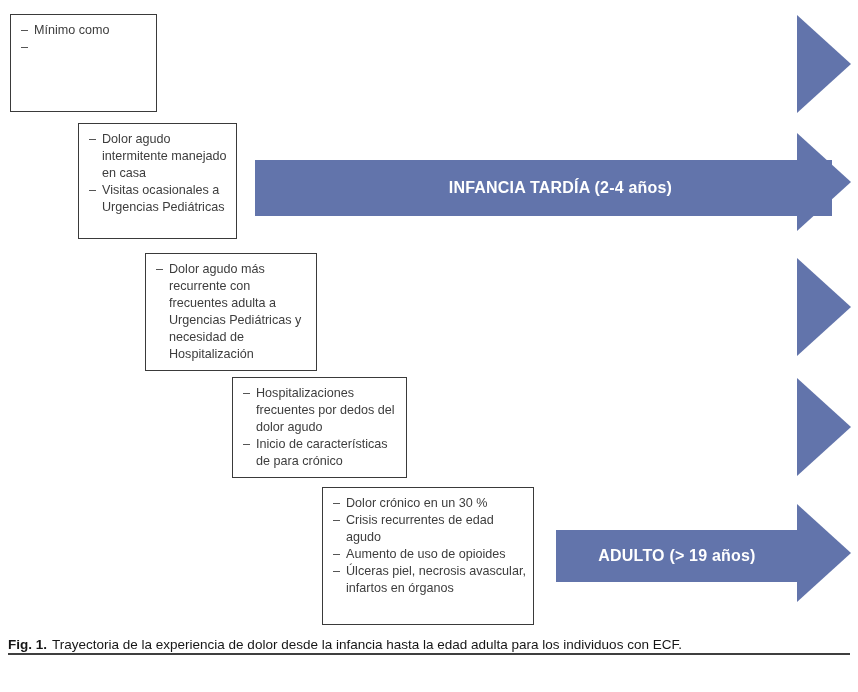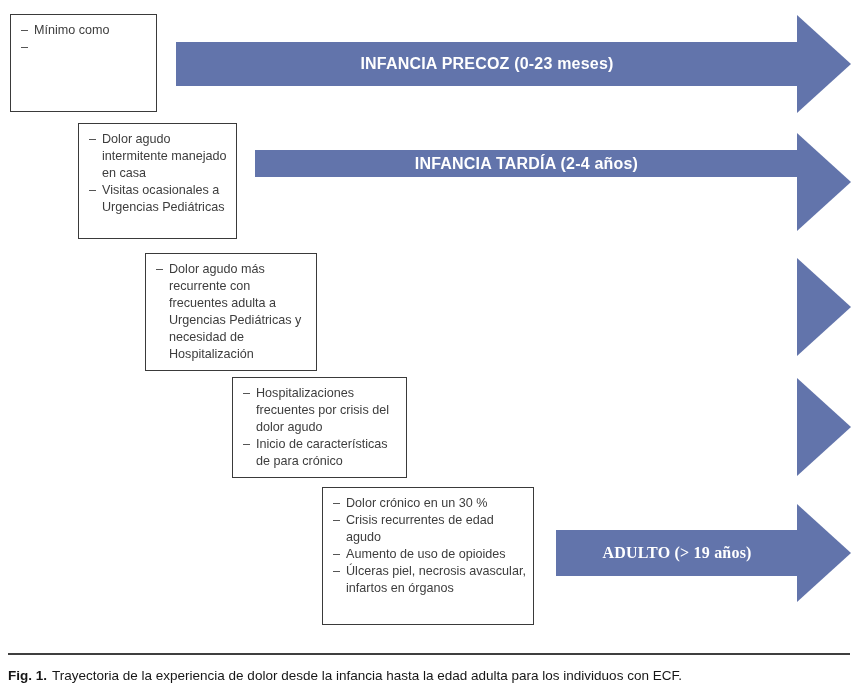--- a/index.html
+++ b/index.html
@@ -48,62 +48,59 @@
   }
 
   
   .s1-box{left:10px;top:14px;width:147px;min-height:98px;}
   .s2-box{left:78px;top:123px;width:159px;min-height:116px;}
   .s3-box{left:145px;top:253px;width:172px;min-height:113px;padding-right:9px;}
   .s4-box{left:232px;top:377px;width:175px;min-height:100px;}
   .s5-box{left:322px;top:487px;width:212px;min-height:138px;}
 
   .s1-body{left:176px;top:42px;width:622px;height:44px;}
-  .s2-body{left:255px;top:150px;width:543px;height:27px;}
+  .s2-body{left:255px;top:160px;width:543px;height:56px;padding-left:34px;}
   .s3-body{left:339px;top:285px;width:459px;height:45px;}
   .s4-body{left:425px;top:404px;width:373px;height:46px;}
-  .s5-body{left:556px;top:530px;width:242px;height:46px;font-family:Liberation Serif, serif;}
+  .s5-body{left:556px;top:530px;width:242px;height:52px;}
 
   .s1-head{left:797px;top:15px;}
   .s2-head{left:797px;top:133px;}
   .s3-head{left:797px;top:258px;}
   .s4-head{left:797px;top:378px;}
   .s5-head{left:797px;top:504px;}
 
   
   .rule{
     position:absolute;
     left:8px;top:653px;width:842px;height:2px;
     background:var(--rule,#3f3f3f);
   }
   .caption{
     position:absolute;
-    left:8px;top:667px;right:8px;
+    left:8px;top:636px;right:8px;
     font-size:13.5px;
     line-height:18px;
     color:var(--caption-text,#161616);
   }
   .caption .fig-label{font-weight:bold;margin-right:5px;}
 </style>
 </head>
 <body>
 
 <div class="canvas">
 
   <div class="note-box s1-box">
     <div class="bullet">
       <span class="dash">–</span>
       <span class="btxt">Mínimo como</span>
     </div>
     <div class="bullet">
       <span class="dash">–</span>
     </div>
-  </div>
-  <div class="arrow-body s1-body">
-    <span class="arrow-label">INFANCIA PRECOZ (0-23 meses)</span>
   </div>
   <div class="arrow-head s1-head"></div>
 
   <div class="note-box s2-box">
     <div class="bullet">
       <span class="dash">–</span>
       <span class="btxt">Dolor agudo intermitente manejado en casa</span>
     </div>
     <div class="bullet">
       <span class="dash">–</span>
@@ -119,21 +116,21 @@
     <div class="bullet">
       <span class="dash">–</span>
       <span class="btxt">Dolor agudo más recurrente con frecuentes adulta a Urgencias Pediátricas y necesidad de Hospitalización</span>
     </div>
   </div>
   <div class="arrow-head s3-head"></div>
 
   <div class="note-box s4-box">
     <div class="bullet">
       <span class="dash">–</span>
-      <span class="btxt">Hospitalizaciones frecuentes por crisis del dolor agudo</span>
+      <span class="btxt">Hospitalizaciones frecuentes por dedos del dolor agudo</span>
     </div>
     <div class="bullet">
       <span class="dash">–</span>
       <span class="btxt">Inicio de características de para crónico</span>
     </div>
   </div>
   <div class="arrow-head s4-head"></div>
 
   <div class="note-box s5-box">
     <div class="bullet">

